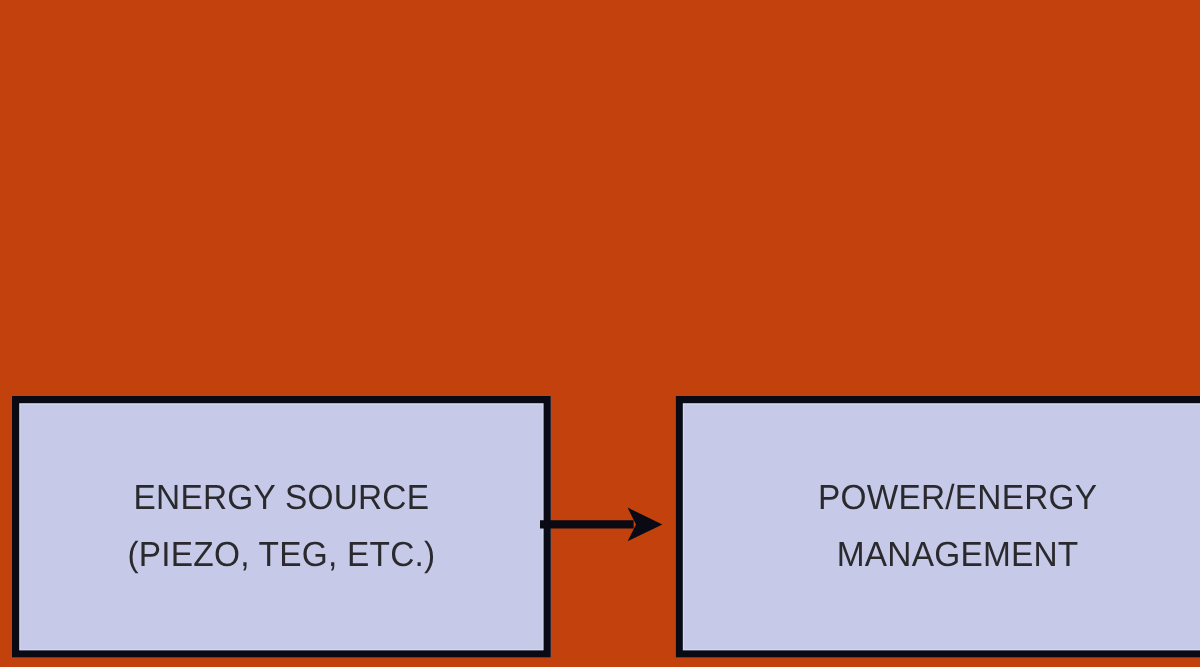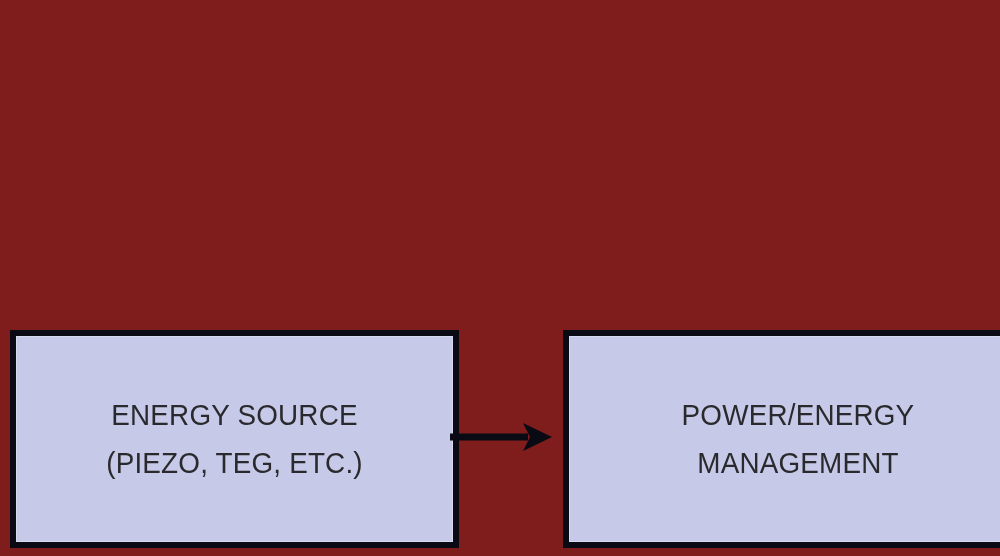--- a/index.html
+++ b/index.html
@@ -5,21 +5,21 @@
 <style>
   html, body {
     margin: 0;
     padding: 0;
     background: #ffffff;
   }
   #canvas {
     position: relative;
     width: 1000px;
     height: 556px;
-    background: #7f1d1d;
+    background: #c2410c;
     overflow: hidden;
     font-family: "Liberation Sans", "DejaVu Sans", sans-serif;
   }
 
   
   .block {
     position: absolute;
     box-sizing: border-box;
     background: #c6cae8;
     border: 6px solid #0a0a14;

